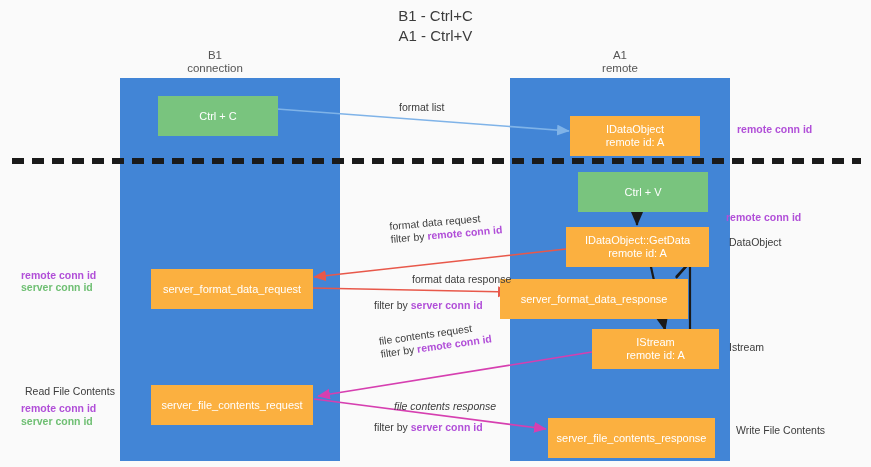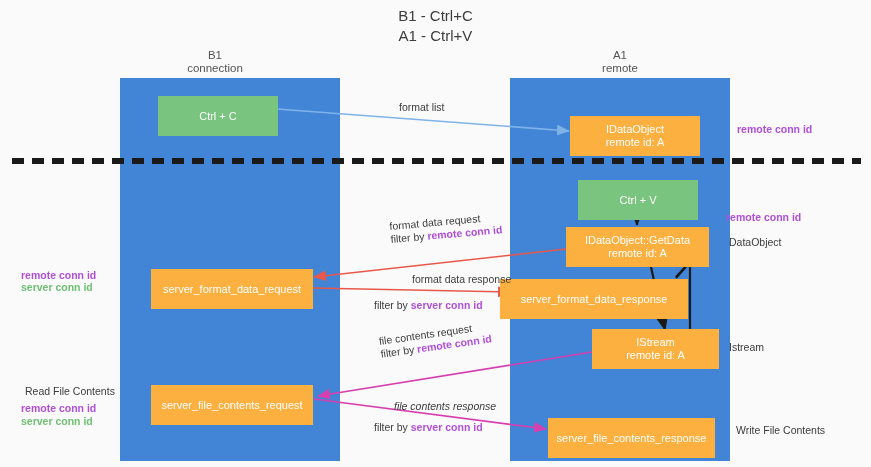--- a/index.html
+++ b/index.html
@@ -113,21 +113,21 @@
 
   <div class="abs box green" style="left:158px;top:96px;width:120px;height:26px;">
     <span>Ctrl + C</span>
   </div>
 
   <div class="abs box orange" style="left:570px;top:116px;width:130px;height:32px;">
     <span>IDataObject</span>
     <span>remote id: A</span>
   </div>
 
-  <div class="abs box green" style="left:578px;top:180px;width:120px;height:26px;">
+  <div class="abs box green" style="left:578px;top:172px;width:130px;height:26px;">
     <span>Ctrl + V</span>
   </div>
 
   <div class="abs box orange" style="left:566px;top:227px;width:143px;height:32px;">
     <span>IDataObject::GetData</span>
     <span>remote id: A</span>
   </div>
 
   <div class="abs box orange" style="left:151px;top:269px;width:162px;height:24px;">
     <span>server_format_data_request</span>

